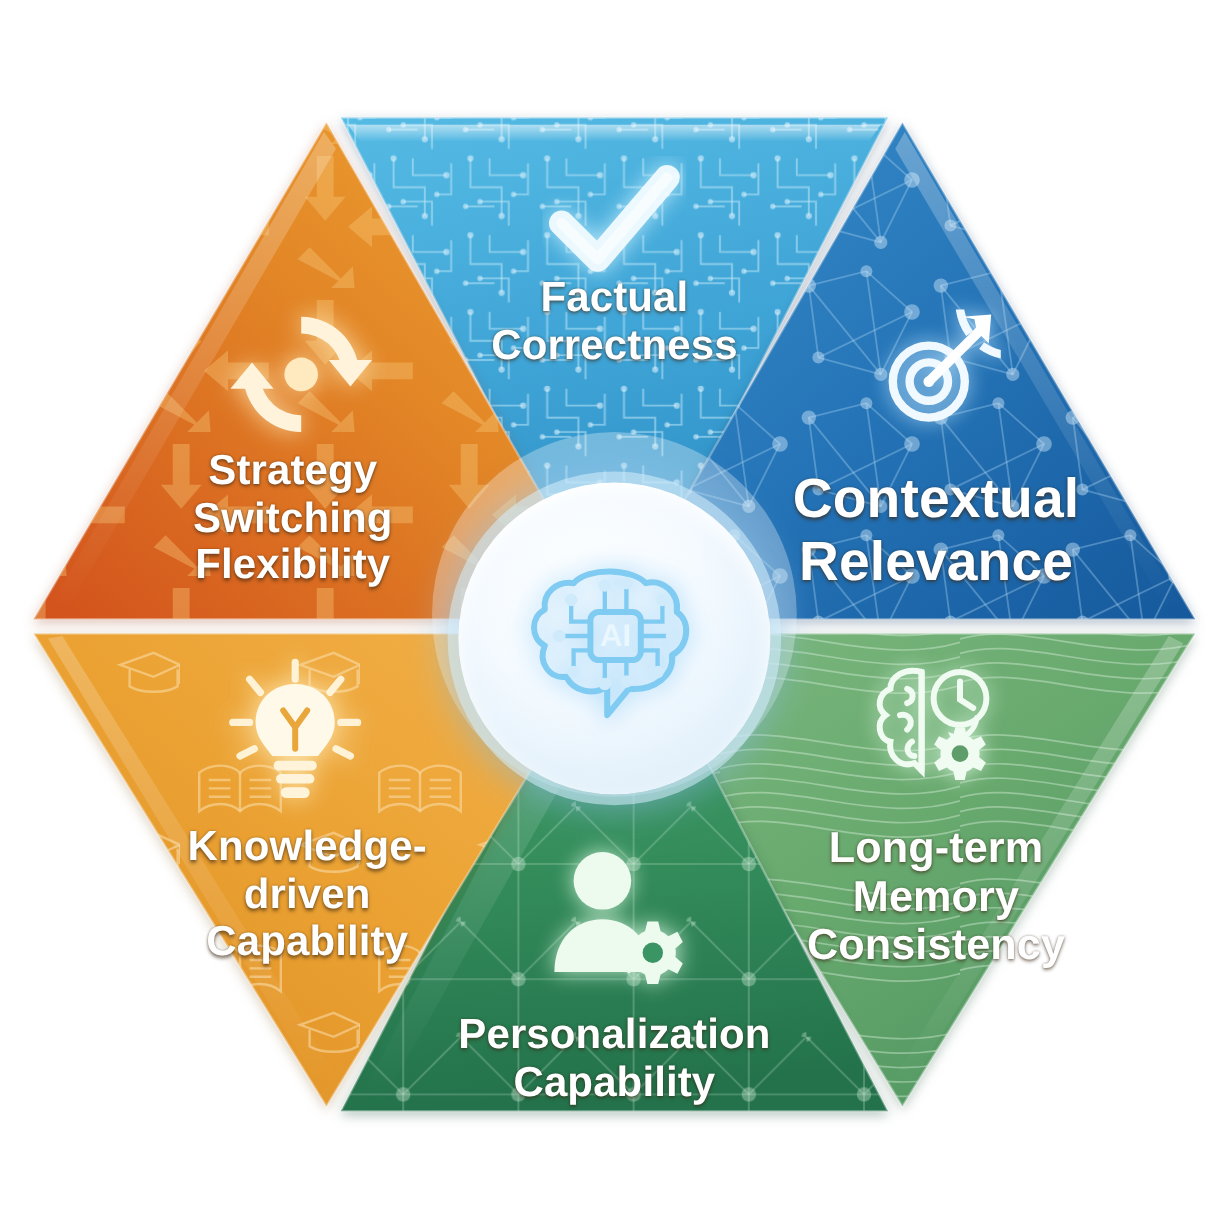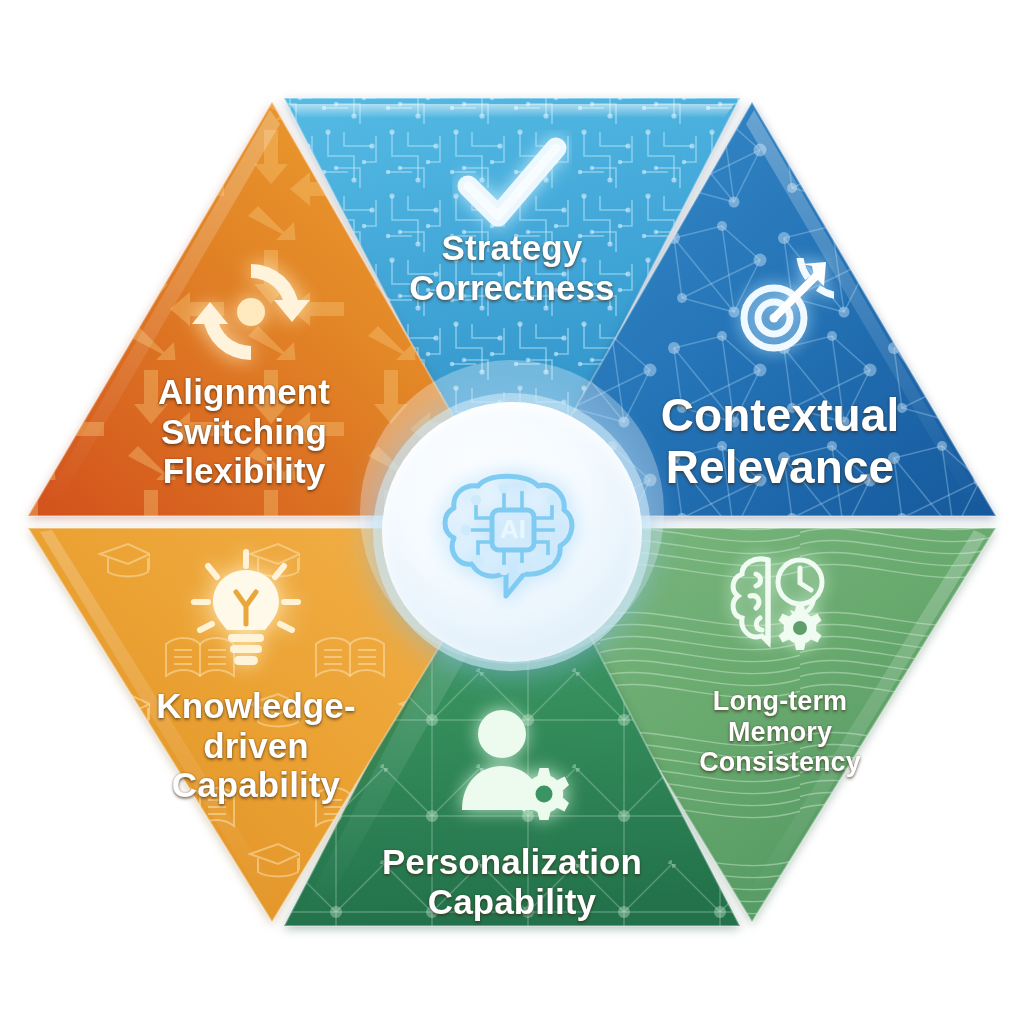--- a/index.html
+++ b/index.html
@@ -19,21 +19,21 @@
     color:#ffffff;
     font-weight:bold;
     line-height:1.13;
     letter-spacing:.1px;
     text-shadow:0 2px 3px rgba(60,40,20,.55), 0 0 2px rgba(50,35,15,.45);
     pointer-events:none;
     white-space:pre-line;
   }
   .seg-label.s-top      {left:352px;top:228px;width:320px;font-size:35px;}
   .seg-label.s-tright   {left:620px;top:390px;width:320px;font-size:46px;}
-  .seg-label.s-bright   {left:620px;top:686px;width:320px;font-size:27px;}
+  .seg-label.s-bright   {left:620px;top:686px;width:320px;font-size:36px;}
   .seg-label.s-bottom   {left:352px;top:842px;width:320px;font-size:35px;}
   .seg-label.s-bleft    {left: 96px;top:686px;width:320px;font-size:35px;}
   .seg-label.s-tleft    {left: 84px;top:372px;width:320px;font-size:35px;}
 
   
   .seg-icon{position:absolute;pointer-events:none;}
   .seg-icon.i-top     {left:452px;top:130px;width:120px;height:110px;}
   .seg-icon.i-tright  {left:722px;top:258px;width:112px;height:112px;}
   .seg-icon.i-bright  {left:718px;top:546px;width:120px;height:120px;}
   .seg-icon.i-bottom  {left:452px;top:706px;width:124px;height:120px;}
@@ -363,29 +363,29 @@
             <circle cx="114" cy="104" r="5.2"></circle>
           <circle cx="70" cy="32" r="5.2"></circle>
             <circle cx="88" cy="30" r="5.2"></circle>
           <circle cx="70" cy="114" r="5.2"></circle>
             <circle cx="88" cy="112" r="5.2"></circle>
         </g>
       </svg>
     </div>
   </div>
 
-  <div class="seg-label s-top">Strategy
+  <div class="seg-label s-top">Factual
 Correctness</div>
   <div class="seg-label s-tright">Contextual
 Relevance</div>
   <div class="seg-label s-bright">Long-term
 Memory
 Consistency</div>
   <div class="seg-label s-bottom">Personalization
 Capability</div>
   <div class="seg-label s-bleft">Knowledge-
 driven
 Capability</div>
-  <div class="seg-label s-tleft">Alignment
+  <div class="seg-label s-tleft">Strategy
 Switching
 Flexibility</div>
 
 </div>
 
 </body></html>

